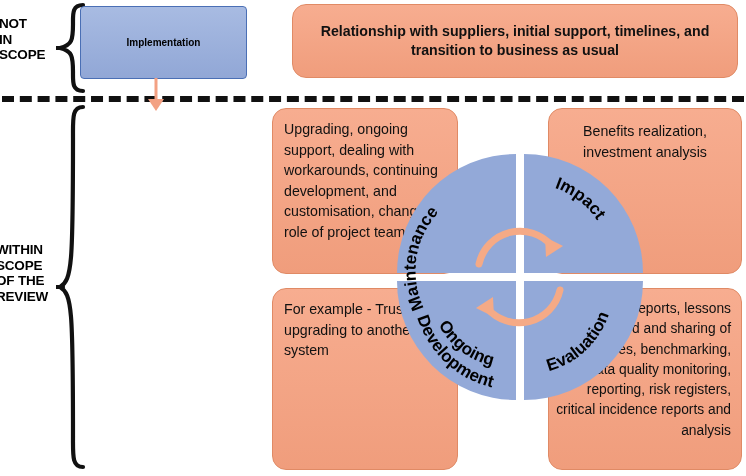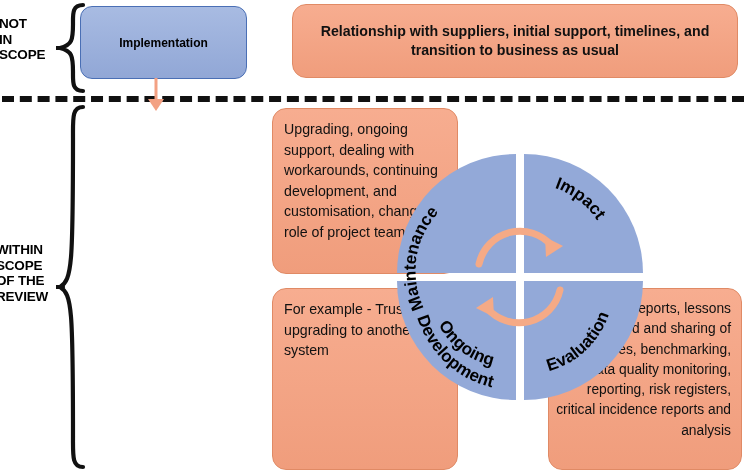--- a/index.html
+++ b/index.html
@@ -13,22 +13,22 @@
   #scope-not{left:-1px;top:16px;width:58px;}
   #scope-within{left:-4px;top:242px;width:64px;}
 
   
   .brace{position:absolute;}
 
   
   .box{position:absolute;box-sizing:border-box;display:flex;
        align-items:center;justify-content:center;text-align:center;}
   .blue{background:linear-gradient(180deg,#a8bbe2 0%,#91a7d6 100%);
-        border:1px solid #4a6fb5;border-radius:12px;
-        font-weight:bold;font-size:12px;color:#000;text-align:center;}
+        border:1px solid #4a6fb5;border-radius:4px;
+        font-weight:bold;font-size:10px;color:#000;text-align:center;}
   .orange{background:linear-gradient(180deg,#f7ad90 0%,#f09d7c 100%);
           border:1px solid #e08a65;border-radius:14px;
           font-size:14.2px;line-height:19.5px;color:#111;}
 
   #box-implementation{left:80px;top:6px;width:167px;height:73px;}
   #box-optimisation{left:87px;top:110px;width:166px;height:356px;}
 
   #box-rel{left:292px;top:4px;width:446px;height:74px;}
   #box-rel .txt{padding:0 22px;font-weight:bold;}
 
@@ -97,20 +97,23 @@
 
 
   <div class="box orange" id="box-rel">
     <span class="txt">Relationship with suppliers, initial support, timelines, and transition to business as usual</span>
   </div>
 
   <div class="box orange" id="box-upgrading">
     <span class="txt">Upgrading, ongoing support, dealing with workarounds, continuing development, and customisation, change in role of project team</span>
   </div>
 
+  <div class="box orange" id="box-benefits">
+    <span class="txt">Benefits realization, investment analysis</span>
+  </div>
 
   <div class="box orange" id="box-example">
     <span class="txt">For example - Trusts upgrading to another system</span>
   </div>
 
   <div class="box orange" id="box-progress">
     <span class="txt">Progress reports, lessons learned and sharing of experiences, benchmarking, data quality monitoring, reporting, risk registers, critical incidence reports and analysis</span>
   </div>
 
   <div id="wheel">

